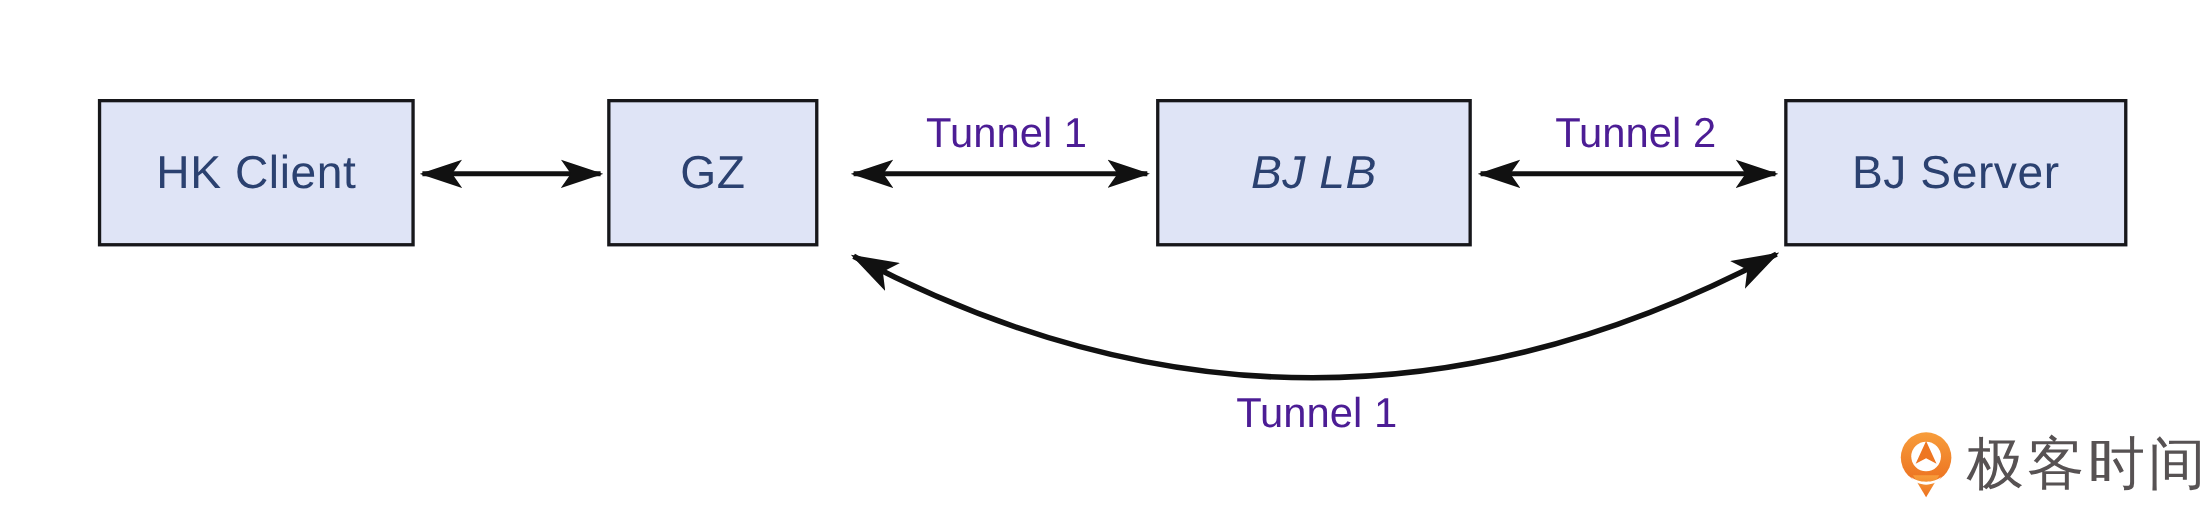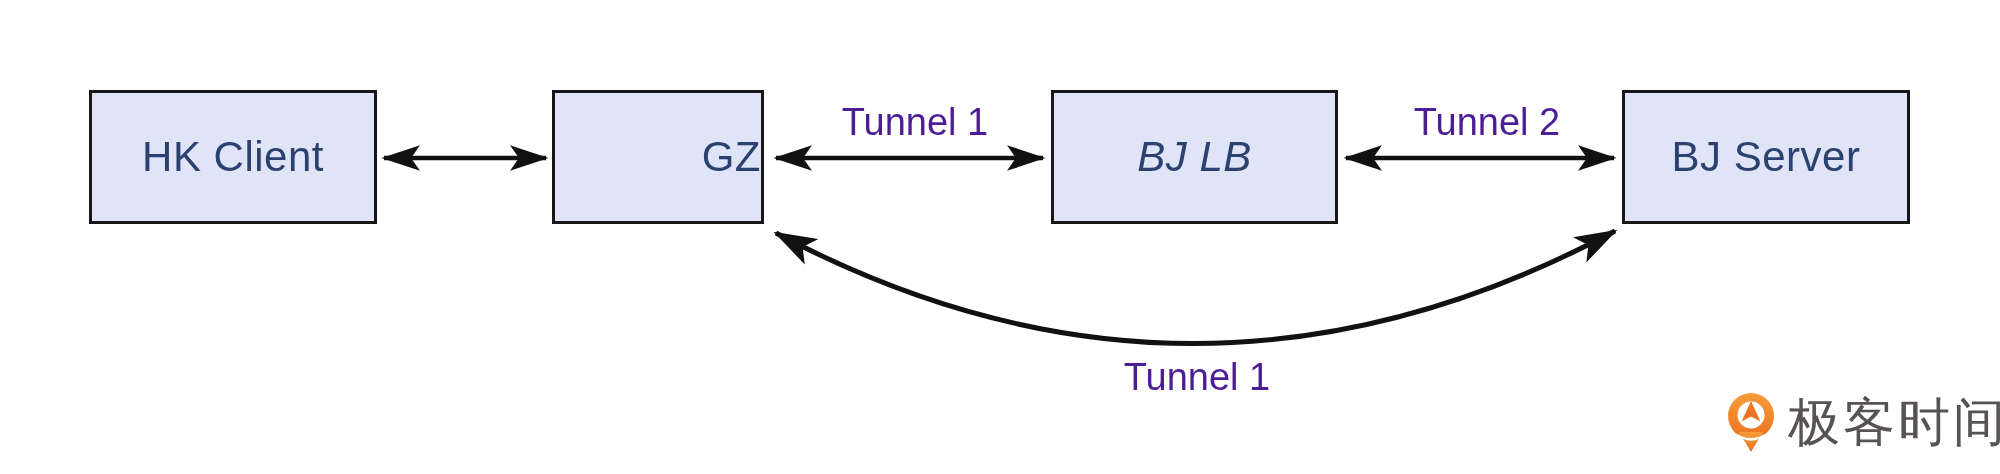--- a/index.html
+++ b/index.html
@@ -7,23 +7,23 @@
     position:relative;width:2000px;height:474px;background:#ffffff;
     font-family:"Liberation Sans",sans-serif;overflow:hidden;
   }
   .node{
     position:absolute;top:90px;height:134px;box-sizing:border-box;
     background:#dfe4f6;border:3px solid #17171a;
     display:flex;align-items:center;justify-content:center;
     color:#2b4170;font-size:42px;letter-spacing:.5px;white-space:nowrap;
   }
   #node-hk-client{left:89px;width:288px;}
-  #node-gz{left:552px;width:212px;justify-content:flex-end;}
+  #node-gz{left:552px;width:192px;}
   #node-bj-lb{left:1051px;width:287px;font-style:italic;}
-  #node-bj-server{left:1622px;width:288px;}
+  #node-bj-server{left:1622px;width:312px;}
 
   .arrow-layer{position:absolute;left:0;top:0;width:2000px;height:474px;}
 
   .edge-label{
     position:absolute;transform:translate(-50%,-50%);
     color:#4c1d95;font-size:38px;white-space:nowrap;
   }
   #edge-label-tunnel1-top{left:915px;top:122px;}
   #edge-label-tunnel2{left:1487px;top:122px;}
   #edge-label-tunnel1-bottom{left:1197px;top:377px;}

